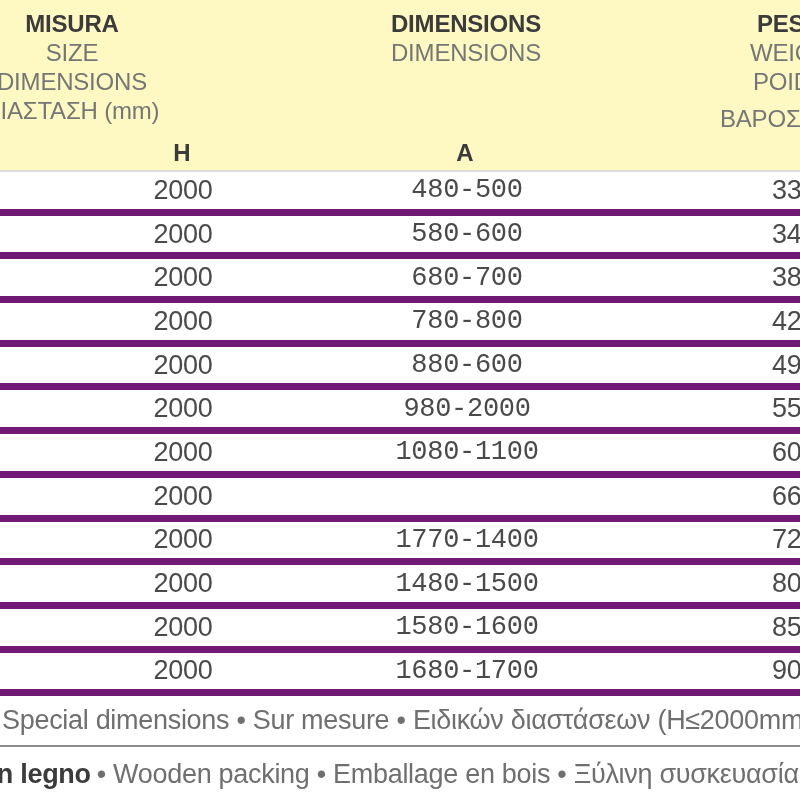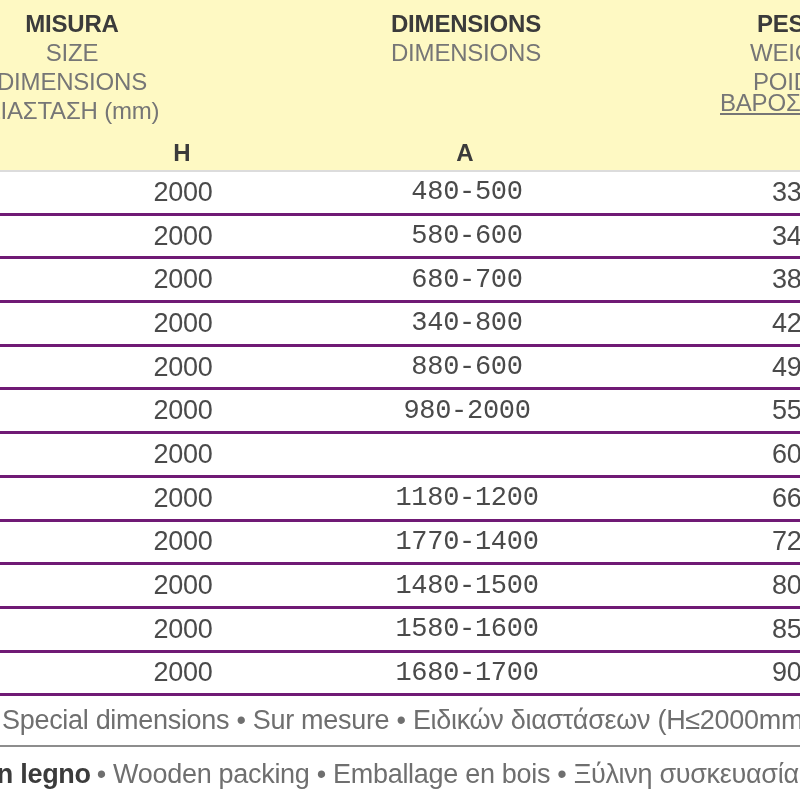--- a/index.html
+++ b/index.html
@@ -17,32 +17,32 @@
   }
   .hgroup{position:absolute;top:9px;text-align:center;}
   .hline{font-size:24px;line-height:29px;color:#767676;letter-spacing:-0.2px;}
   .hline.primary{font-weight:bold;color:#3b3b3b;}
   #hg-misura{left:-128px;width:400px;}
   #hg-regolazione{left:266px;width:400px;}
   .peso-line{position:absolute;white-space:nowrap;font-size:24px;line-height:29px;color:#767676;letter-spacing:-0.2px;}
   #peso-l0{left:757px;top:9px;font-weight:bold;color:#3b3b3b;}
   #peso-l1{left:750px;top:38px;}
   #peso-l2{left:753px;top:67px;}
-  #peso-l3{left:720px;top:88px;text-decoration:underline;}
+  #peso-l3{left:720px;top:104px;}
   .subhead{
     position:absolute;top:136px;height:34px;line-height:34px;width:60px;
     text-align:center;font-size:24px;font-weight:bold;color:#3b3b3b;
   }
   #sub-h{left:152px;}
   #sub-a{left:435px;}
 
   
   .tbody{position:absolute;top:172px;left:0;width:800px;}
   .row{
-    height:43.7px;border-bottom:3px solid #701a75;box-sizing:border-box;
+    height:43.7px;border-bottom:7px solid #701a75;box-sizing:border-box;
     position:relative;background:#ffffff;
   }
   .cell{
     position:absolute;top:0;height:100%;display:flex;align-items:center;
     font-size:27px;color:#4a4a4a;letter-spacing:-0.3px;
   }
   .cell.c-h{left:83px;width:200px;justify-content:center;}
   .cell.c-a{left:367px;width:200px;justify-content:center;font-family:Liberation Mono, monospace;}
   .cell.c-w{left:772px;width:120px;justify-content:flex-start;}
 
@@ -100,40 +100,40 @@
       <div class="cell c-a">580-600</div>
       <div class="cell c-w">34</div>
     </div>
     <div class="row">
       <div class="cell c-h">2000</div>
       <div class="cell c-a">680-700</div>
       <div class="cell c-w">38</div>
     </div>
     <div class="row">
       <div class="cell c-h">2000</div>
-      <div class="cell c-a">340-800</div>
+      <div class="cell c-a">780-800</div>
       <div class="cell c-w">42</div>
     </div>
     <div class="row">
       <div class="cell c-h">2000</div>
       <div class="cell c-a">880-600</div>
       <div class="cell c-w">49</div>
     </div>
     <div class="row">
       <div class="cell c-h">2000</div>
       <div class="cell c-a">980-2000</div>
       <div class="cell c-w">55</div>
     </div>
     <div class="row">
       <div class="cell c-h">2000</div>
+      <div class="cell c-a">1080-1100</div>
       <div class="cell c-w">60</div>
     </div>
     <div class="row">
       <div class="cell c-h">2000</div>
-      <div class="cell c-a">1180-1200</div>
       <div class="cell c-w">66</div>
     </div>
     <div class="row">
       <div class="cell c-h">2000</div>
       <div class="cell c-a">1770-1400</div>
       <div class="cell c-w">72</div>
     </div>
     <div class="row">
       <div class="cell c-h">2000</div>
       <div class="cell c-a">1480-1500</div>

